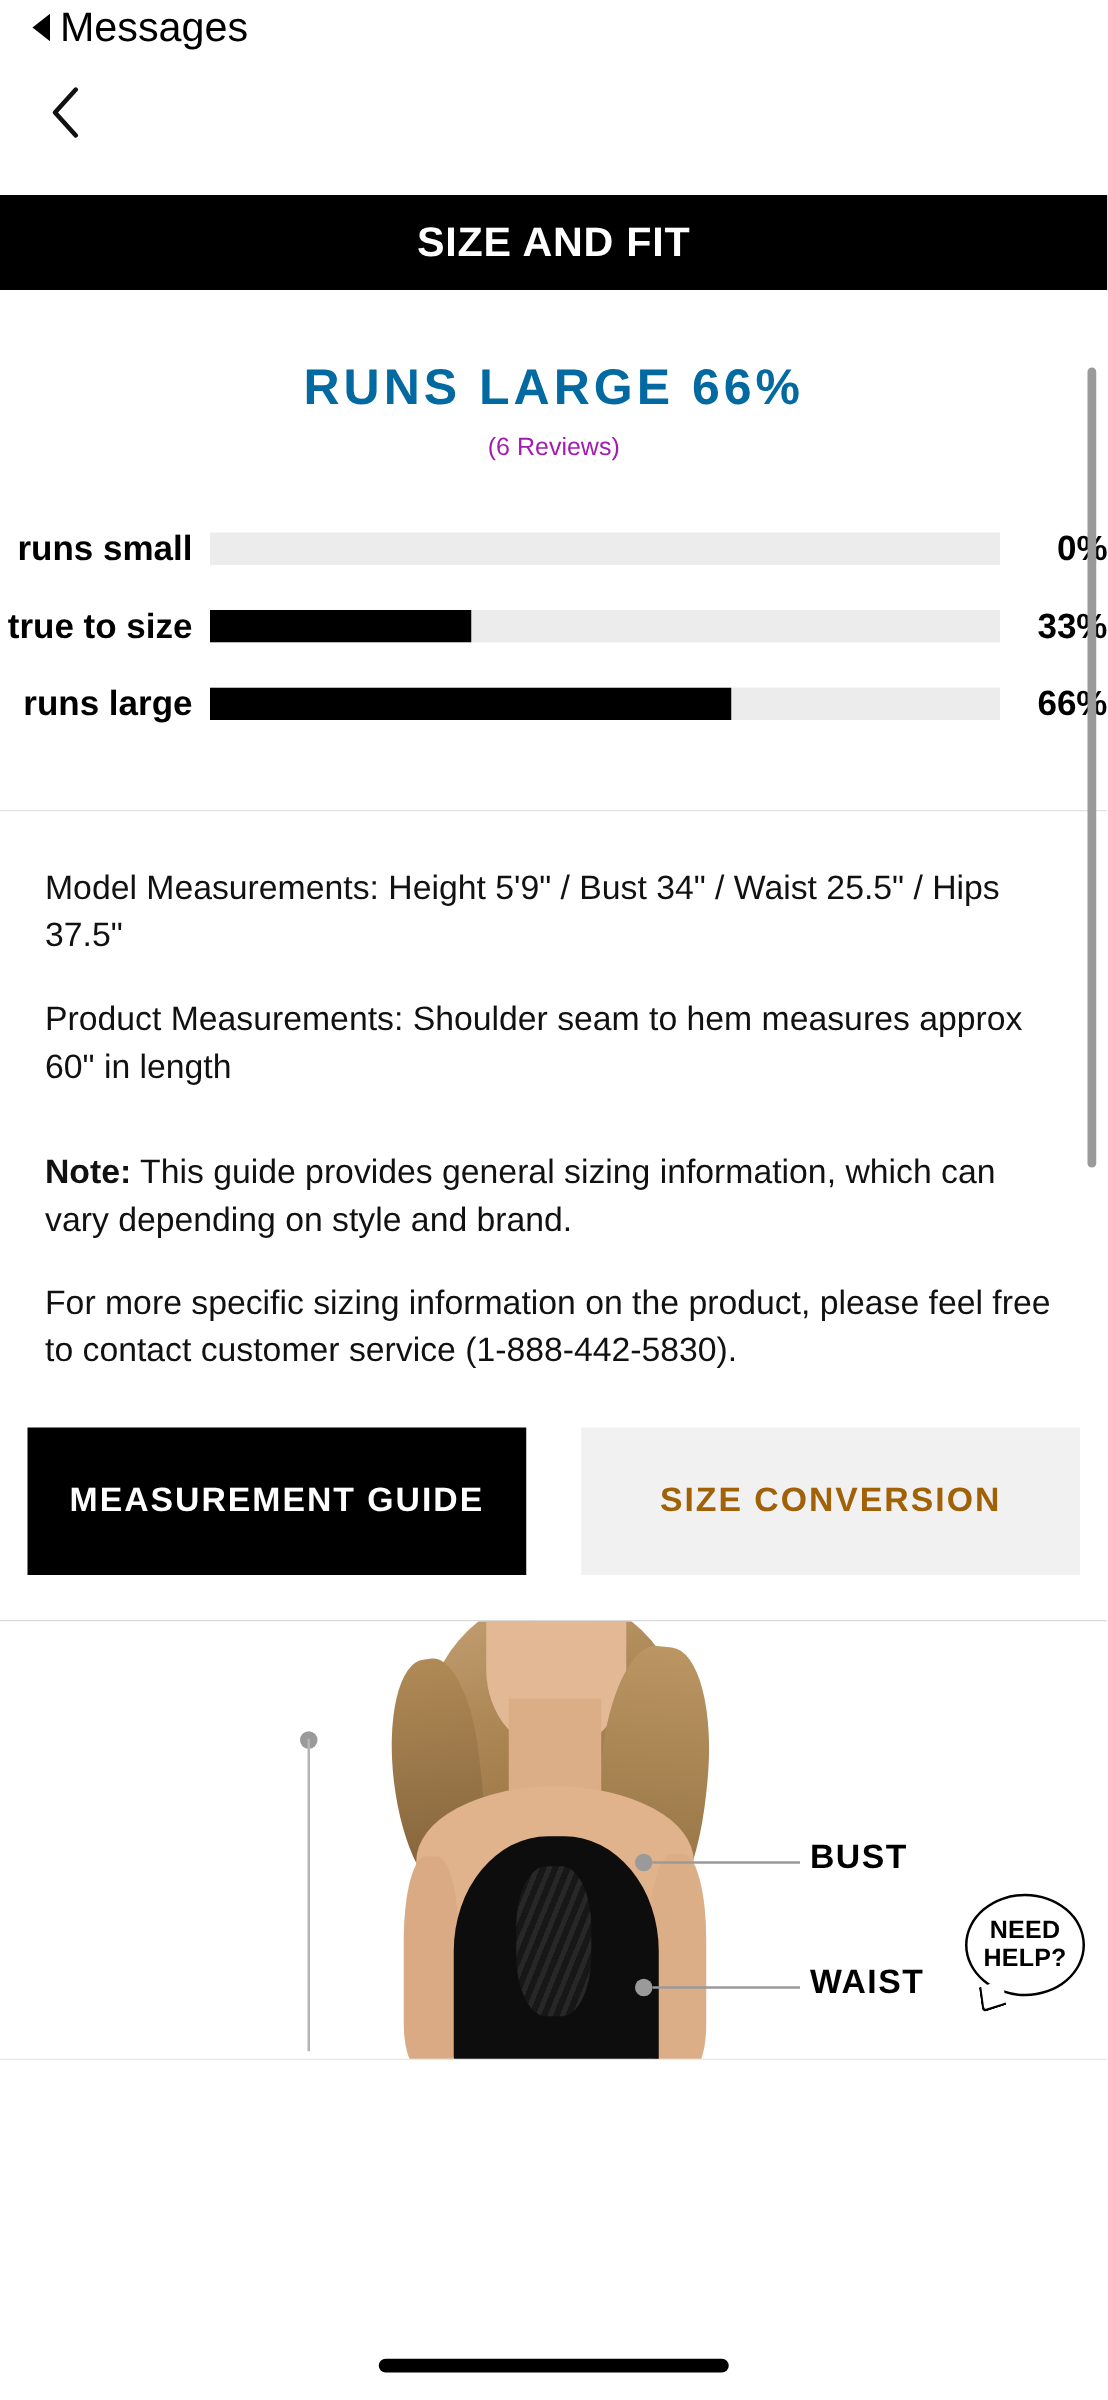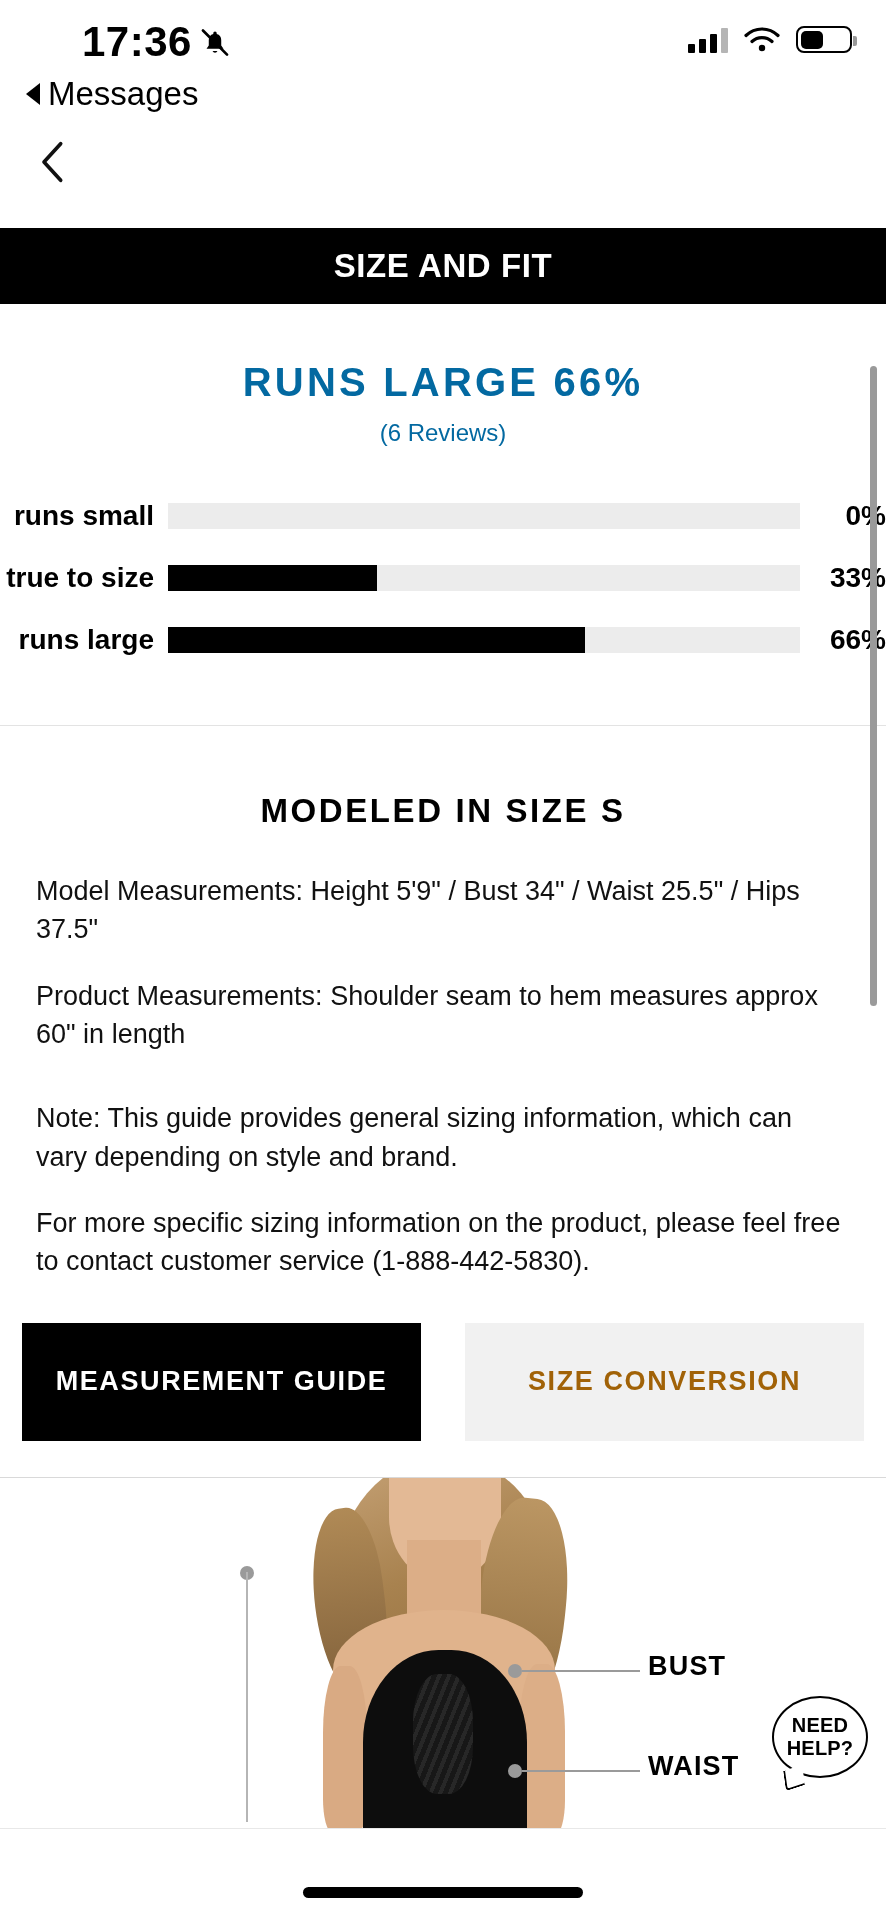--- a/index.html
+++ b/index.html
@@ -152,22 +152,22 @@
 
   .fit-head {
     text-align: center;
     font-size: 40px;
     font-weight: bold;
     letter-spacing: 3.2px;
     color: #0369a1;
   }
   .fit-reviews {
     text-align: center;
-    font-size: 24px;
-    color: #0369a1;
+    font-size: 20px;
+    color: #a21caf;
     margin-top: 14px;
   }
 
   
   .bars {
     margin-top: 38px;
     padding: 0 0 0 0;
   }
   .bar-row {
     display: flex;
@@ -223,21 +223,21 @@
   }
   .body-copy {
     padding: 0 36px;
     margin-top: 42px;
     font-size: 27px;
     line-height: 1.42;
     color: #111;
   }
   .body-copy p { margin-bottom: 28px; }
   .body-copy p.gap { margin-top: 46px; }
-  .body-copy b { font-weight: normal; }
+  .body-copy b { font-weight: bold; }
 
   
   .btn-row {
     display: flex;
     gap: 44px;
     padding: 0 22px;
     margin-top: 42px;
   }
   .btn {
     flex: 1;
@@ -430,46 +430,20 @@
     height: 11px;
     background: #000;
     border-radius: 8px;
   }
 </style>
 </head>
 <body>
 
 <div class="phone">
 
-  <div class="statusbar">
-    <div class="sb-time">17:36</div>
-    <div class="sb-bell">
-      <svg viewBox="0 0 24 24" width="34" height="34">
-        <path d="M6 16h12l-1.6-2.2V10a4.4 4.4 0 0 0-3.2-4.3V5a1.2 1.2 0 0 0-2.4 0v.7A4.4 4.4 0 0 0 7.6 10v3.8L6 16z" fill="#000"></path>
-        <path d="M10.3 17.6a1.8 1.8 0 0 0 3.4 0z" fill="#000"></path>
-        <path d="M3.5 3.2 L20.5 20.2" stroke="#000" stroke-width="1.9" stroke-linecap="round"></path>
-      </svg>
-    </div>
-    <div class="sb-right">
-      <div class="sig-bars">
-          <i></i>
-          <i></i>
-          <i></i>
-          <i></i>
-        </div>
-      <svg width="36" height="26" viewBox="0 0 36 26">
-        <path d="M2 8.5a23 23 0 0 1 32 0" fill="none" stroke="#000" stroke-width="3.2" stroke-linecap="round"></path>
-        <path d="M8 14.5a15 15 0 0 1 20 0" fill="none" stroke="#000" stroke-width="3.2" stroke-linecap="round"></path>
-        <circle cx="18" cy="21" r="3.2" fill="#000"></circle>
-      </svg>
-      <div class="battery">
-          <div class="lvl"></div>
-        </div>
-    </div>
-  </div>
 
   <div class="back-messages">
     <span class="tri"></span>
     <span>Messages</span>
   </div>
 
   <div class="nav">
     <div class="nav-back">
       <svg viewBox="0 0 24 28" width="40" height="48">
         <path d="M16 3 L6 14 L16 25" fill="none" stroke="#111" stroke-width="2.2" stroke-linecap="round" stroke-linejoin="round"></path>
@@ -504,21 +478,20 @@
         <div class="bar-label">runs large</div>
         <div class="bar-track">
           <div class="bar-fill" style="width:66%"></div>
         </div>
         <div class="bar-pct">66%</div>
       </div>
     </div>
 
     <div class="divider"></div>
 
-    <div class="modeled-head">MODELED IN SIZE S</div>
 
     <div class="body-copy">
       <p>Model Measurements: Height 5'9" / Bust 34" / Waist 25.5" / Hips 37.5"</p>
       <p>Product Measurements: Shoulder seam to hem measures approx 60" in length</p>
       <p class="gap"><b>Note:</b><span> This guide provides general sizing information, which can vary depending on style and brand.</span></p>
       <p>For more specific sizing information on the product, please feel free to contact customer service (1-888-442-5830).</p>
     </div>
 
     <div class="btn-row">
       <div class="btn btn-dark">MEASUREMENT GUIDE</div>

